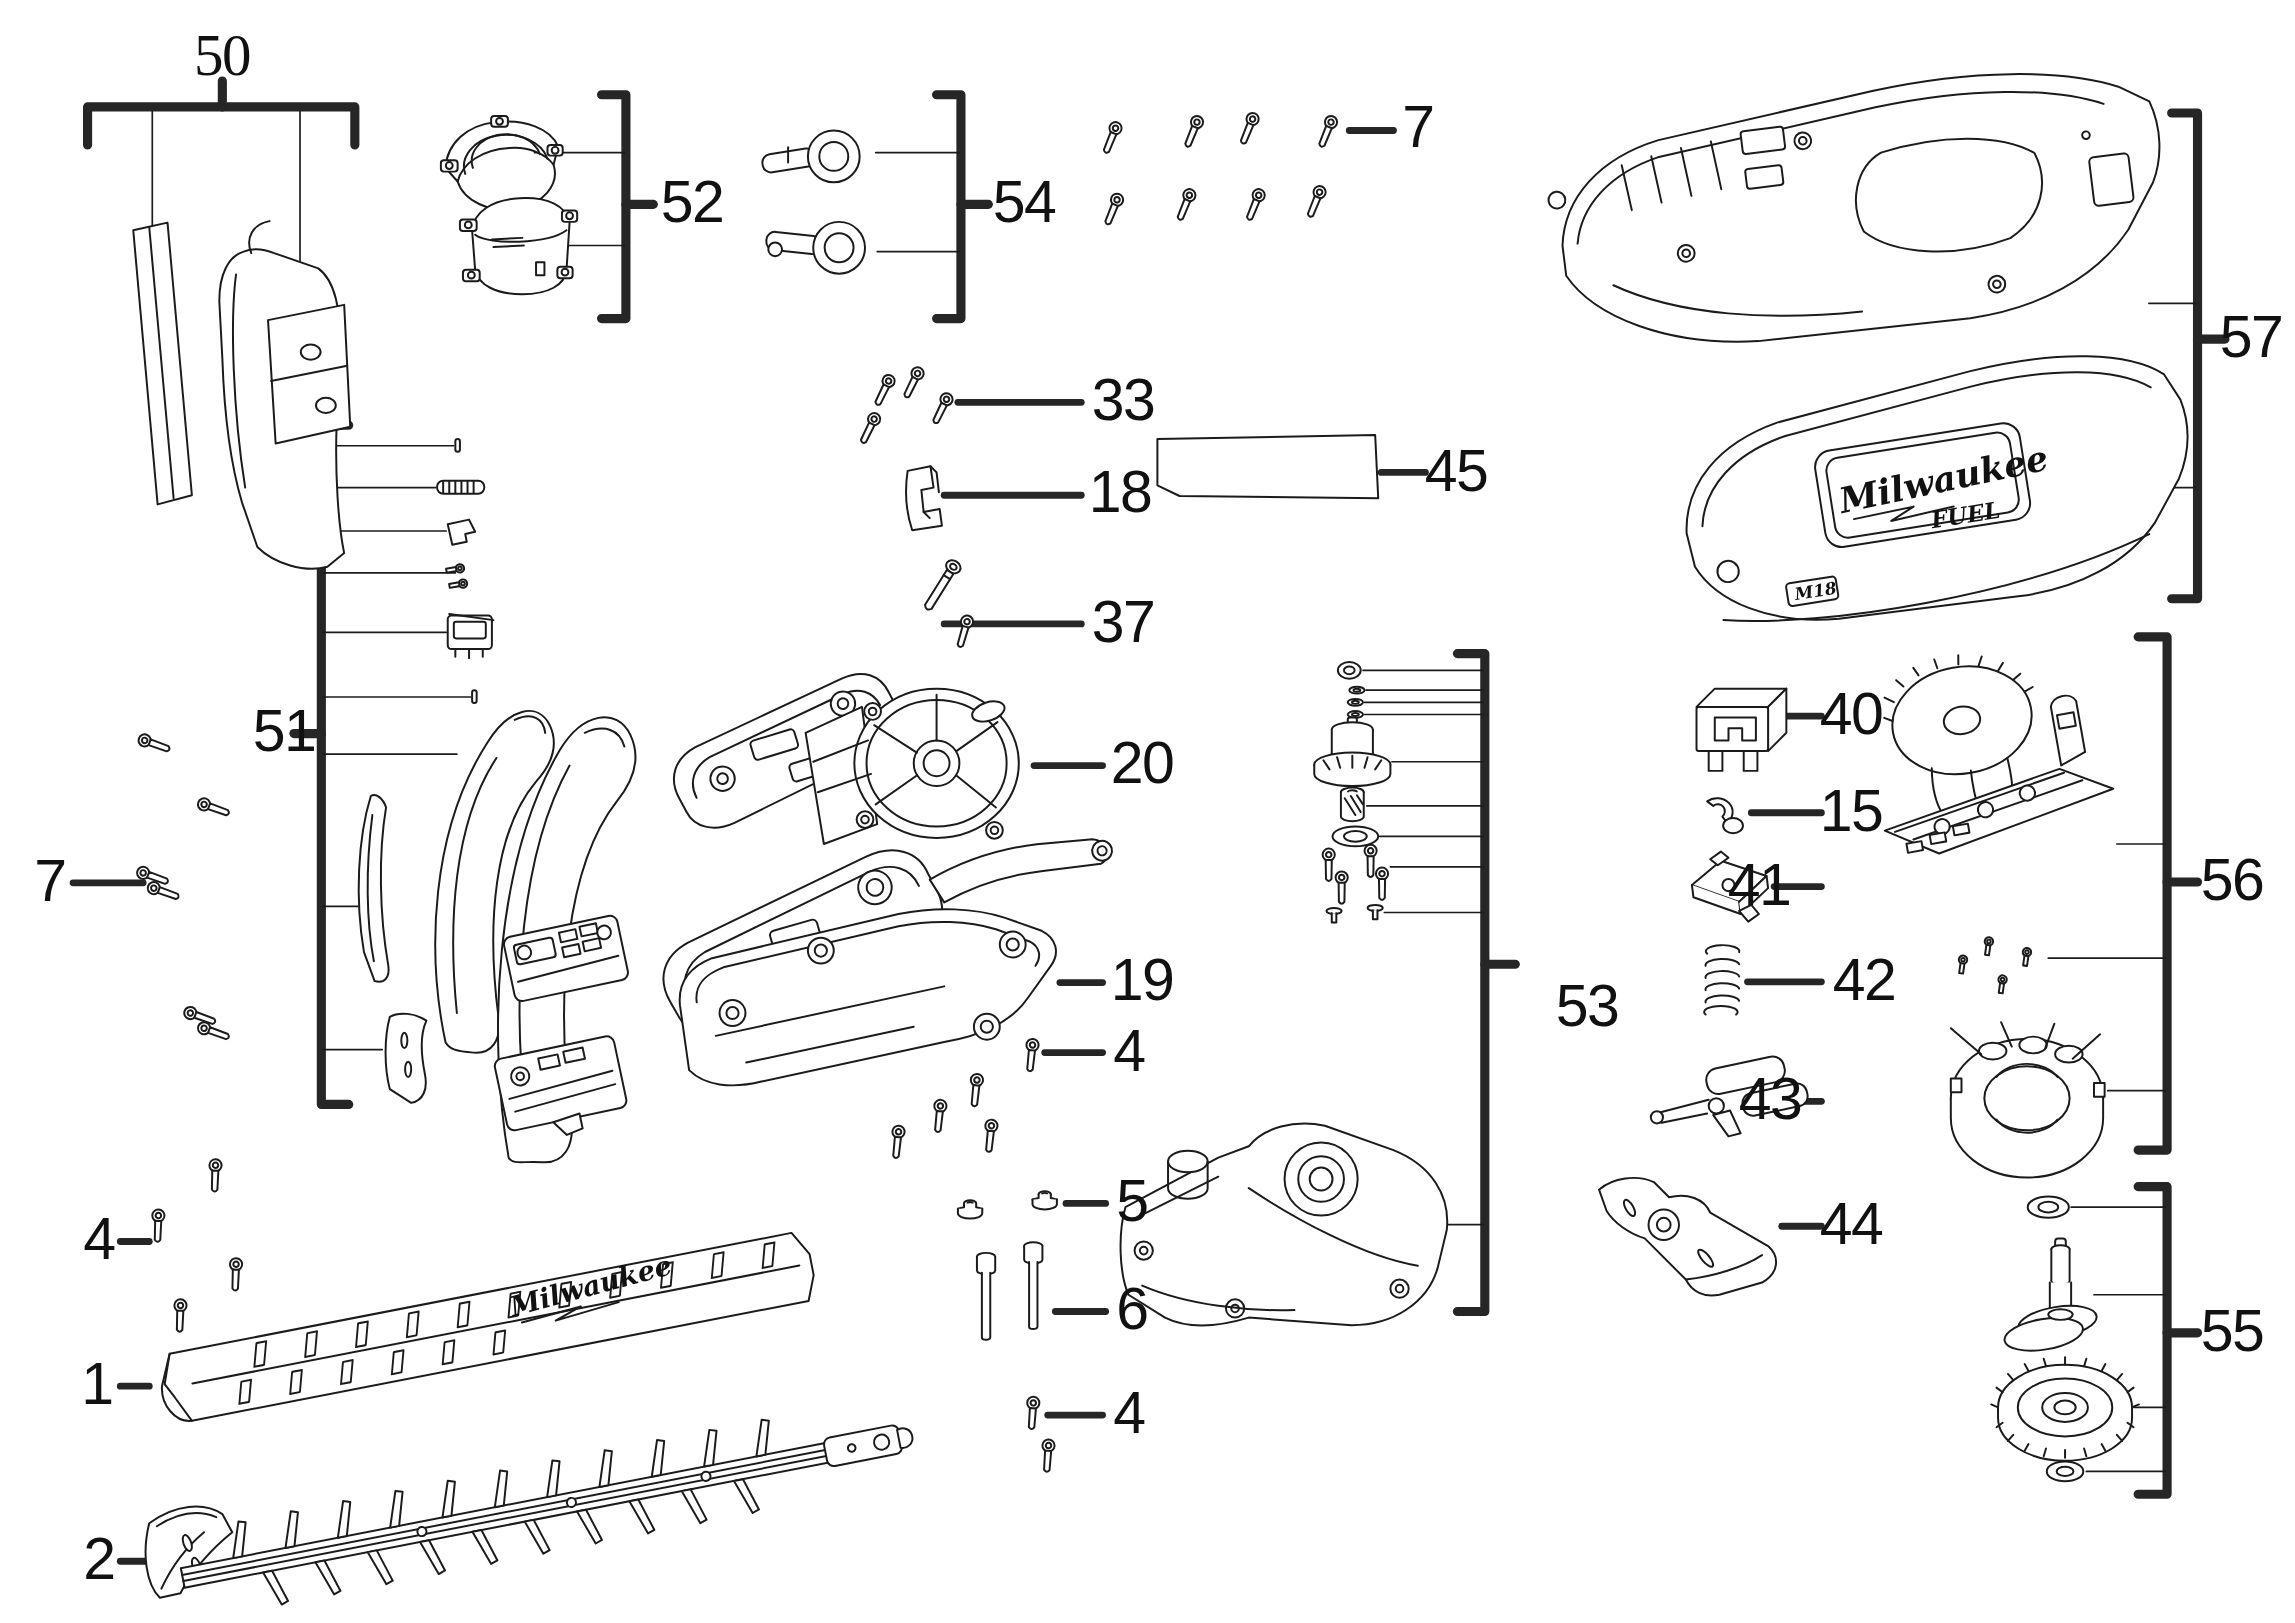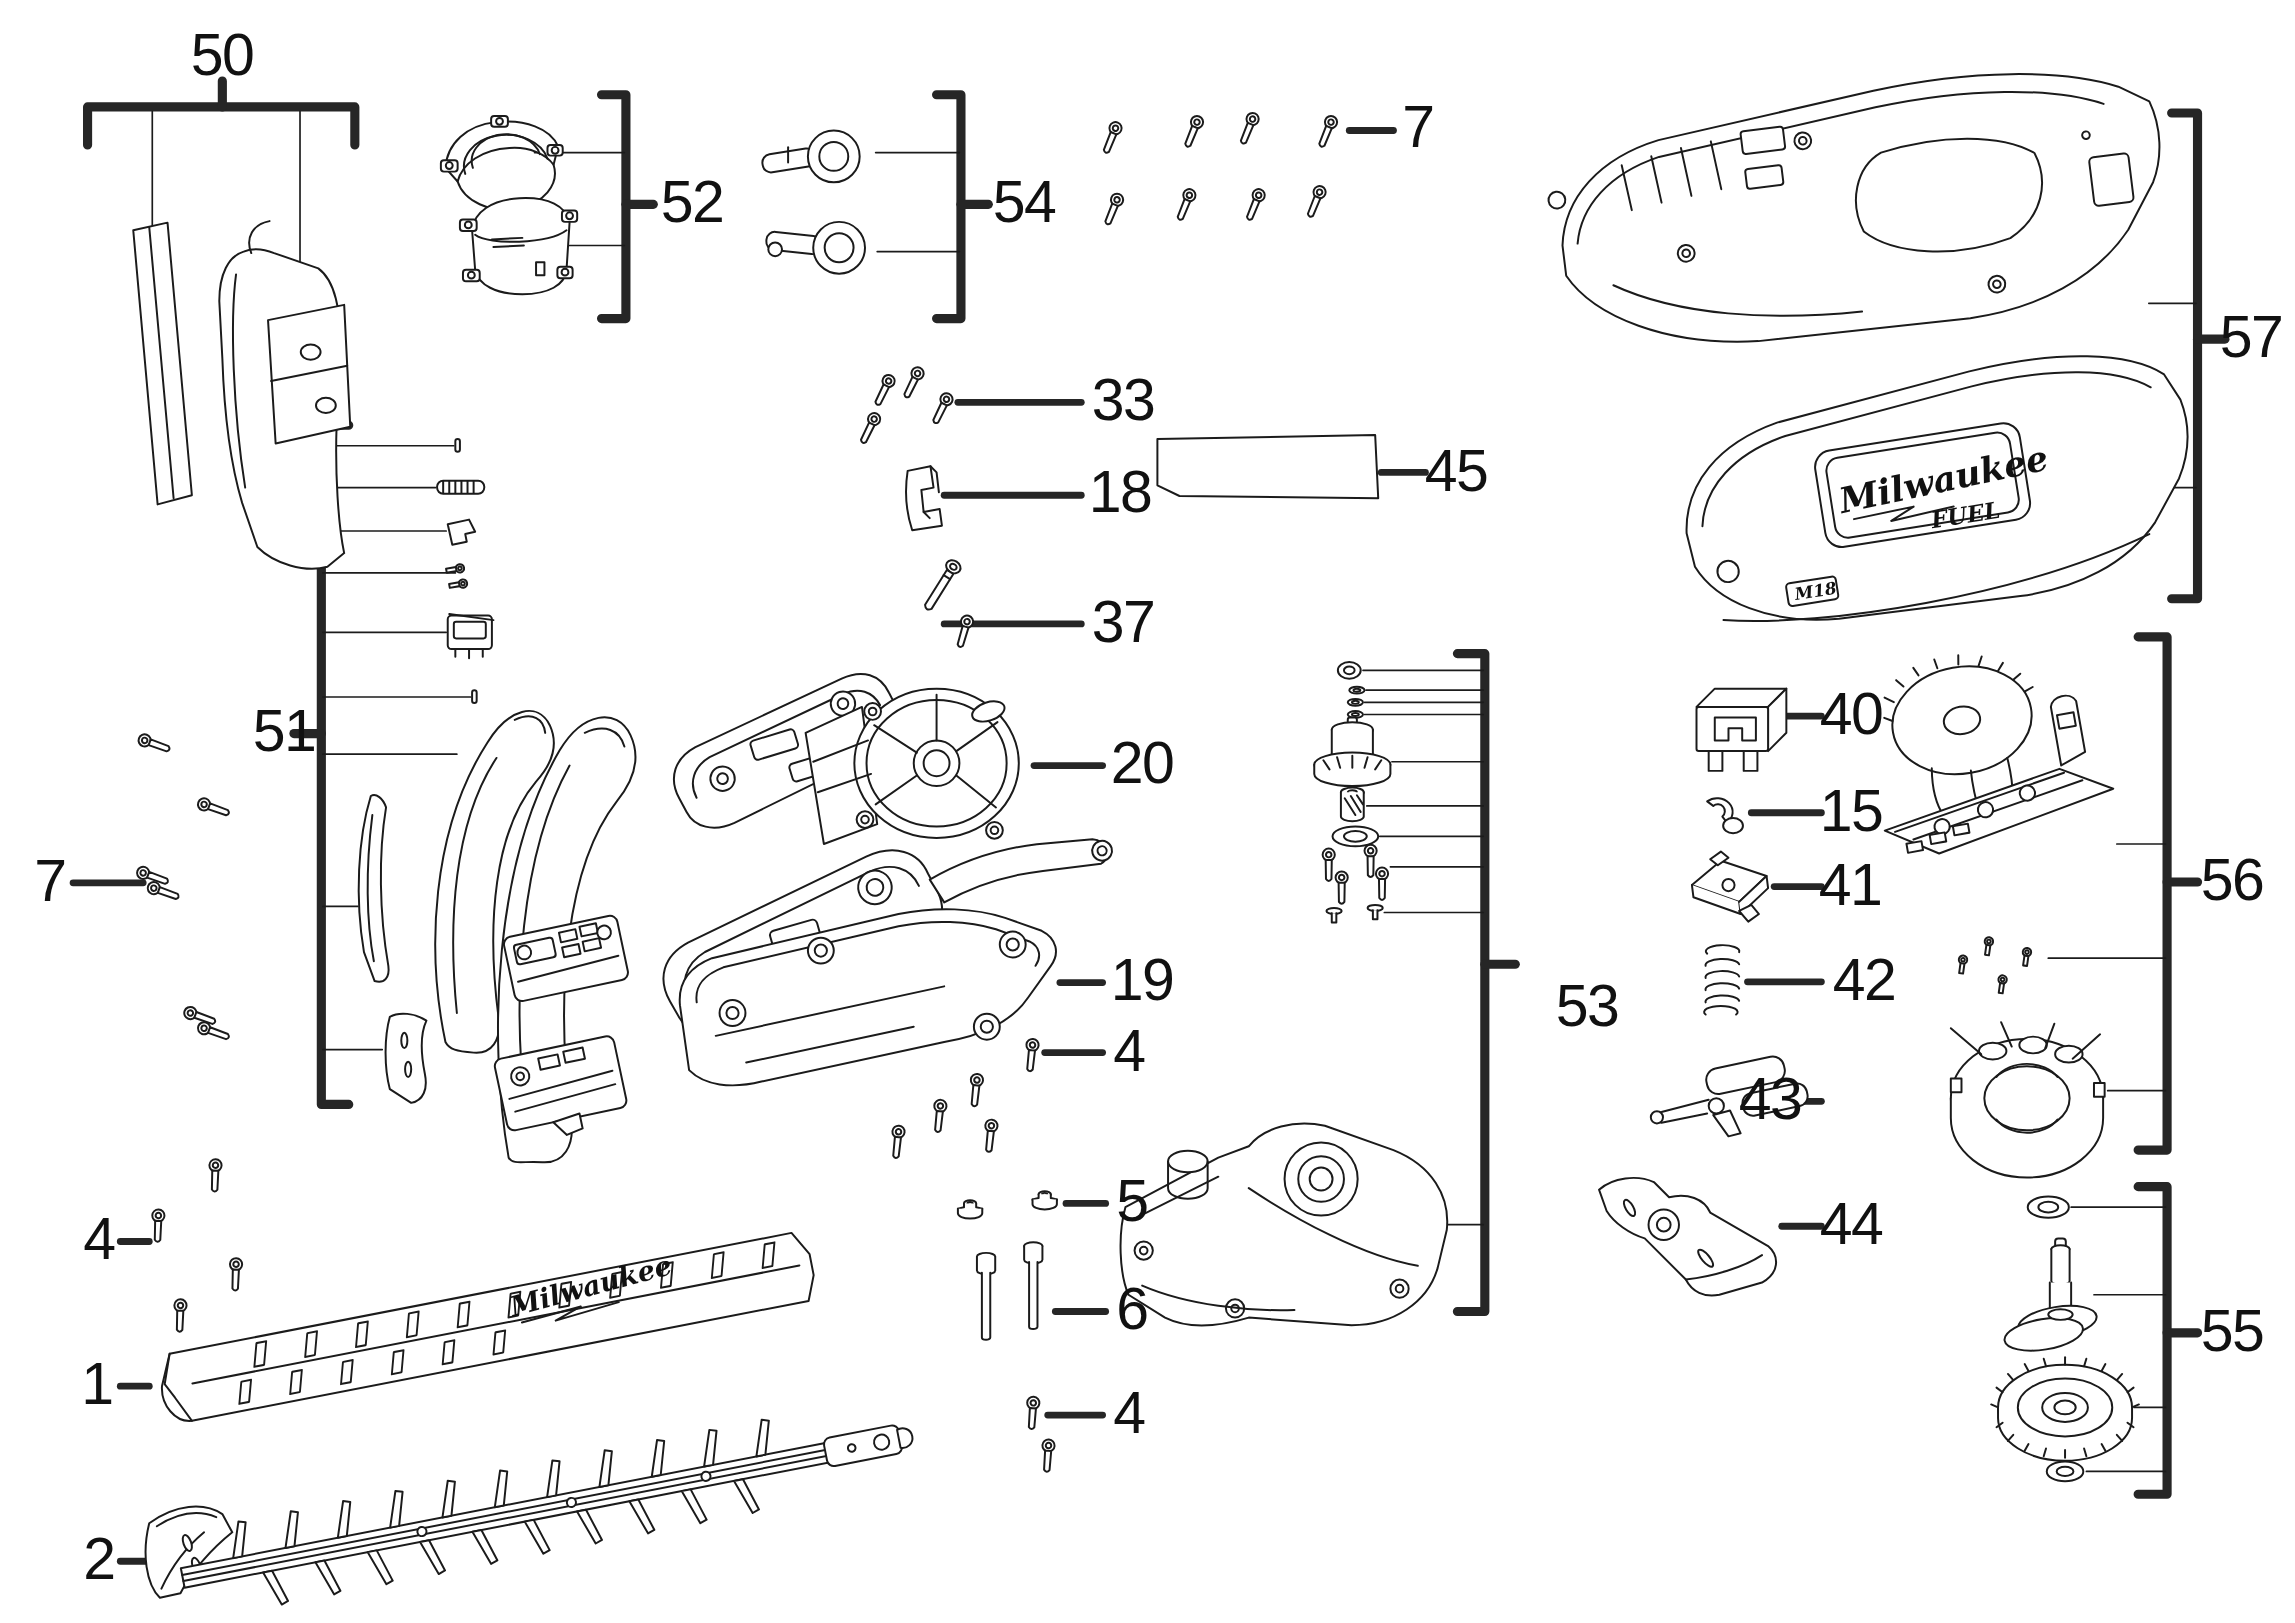--- a/index.html
+++ b/index.html
@@ -673,37 +673,37 @@
         <circle class="pt" cx="520" cy="0" r="6"></circle>
         <circle class="pt" cx="700" cy="0" r="6"></circle>
       <rect class="pt" x="860" y="-19" width="100" height="38" rx="9"></rect>
       <circle class="pt" cx="935" cy="0" r="10"></circle>
       <circle class="pt" cx="895" cy="0" r="5"></circle>
       <path class="pt" d="M958,-12 A13,13 0 1 1 958,12 Z"></path>
     </g>
   </g>
 </svg>
 
-<div class="callout" style="left:222px;top:57px;">50</div>
+<div class="callout" style="left:222px;top:57px;font-family:Liberation Serif, serif;">50</div>
 <div class="callout" style="left:692px;top:204px;">52</div>
 <div class="callout" style="left:1024px;top:204px;">54</div>
 <div class="callout" style="left:1418px;top:129px;">7</div>
 <div class="callout" style="left:2251px;top:339px;">57</div>
 <div class="callout" style="left:1123px;top:402px;">33</div>
 <div class="callout" style="left:1120px;top:494px;">18</div>
 <div class="callout" style="left:1456px;top:473px;">45</div>
 <div class="callout" style="left:1123px;top:624px;">37</div>
 <div class="callout" style="left:268px;top:733px;margin-left:16px;">51</div>
 <div class="callout" style="left:1142px;top:765px;">20</div>
 <div class="callout" style="left:50px;top:883px;">7</div>
 <div class="callout" style="left:1142px;top:982px;">19</div>
 <div class="callout" style="left:1559px;top:1008px;margin-left:28px;">53</div>
 <div class="callout" style="left:1851px;top:716px;">40</div>
 <div class="callout" style="left:1851px;top:813px;">15</div>
-<div class="callout" style="left:1850px;top:887px;text-align:center;">41</div>
+<div class="callout" style="left:1759px;top:887px;text-align:center;">41</div>
 <div class="callout" style="left:1851px;top:982px;margin-left:13px;">42</div>
 <div class="callout" style="left:1770px;top:1101px;">43</div>
 <div class="callout" style="left:1851px;top:1226px;">44</div>
 <div class="callout" style="left:2232px;top:882px;">56</div>
 <div class="callout" style="left:1129px;top:1053px;">4</div>
 <div class="callout" style="left:1132px;top:1203px;">5</div>
 <div class="callout" style="left:1132px;top:1311px;">6</div>
 <div class="callout" style="left:2232px;top:1333px;">55</div>
 <div class="callout" style="left:1129px;top:1415px;">4</div>
 <div class="callout" style="left:99px;top:1241px;">4</div>

